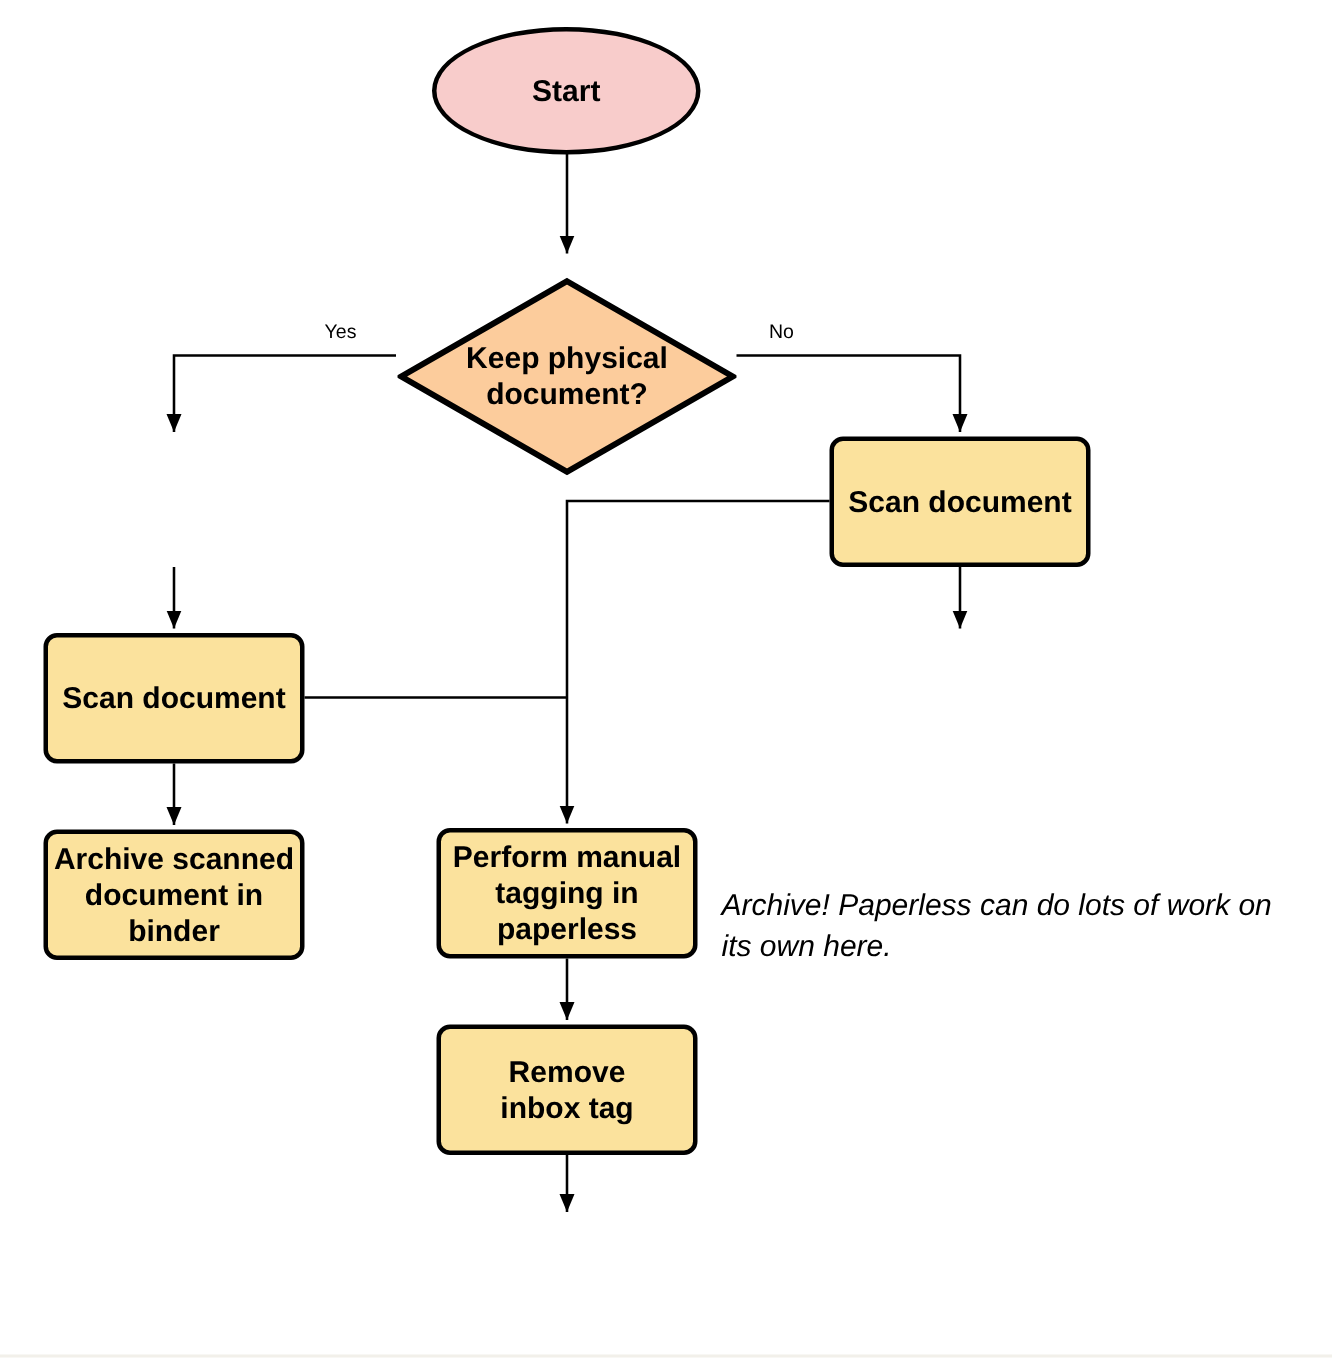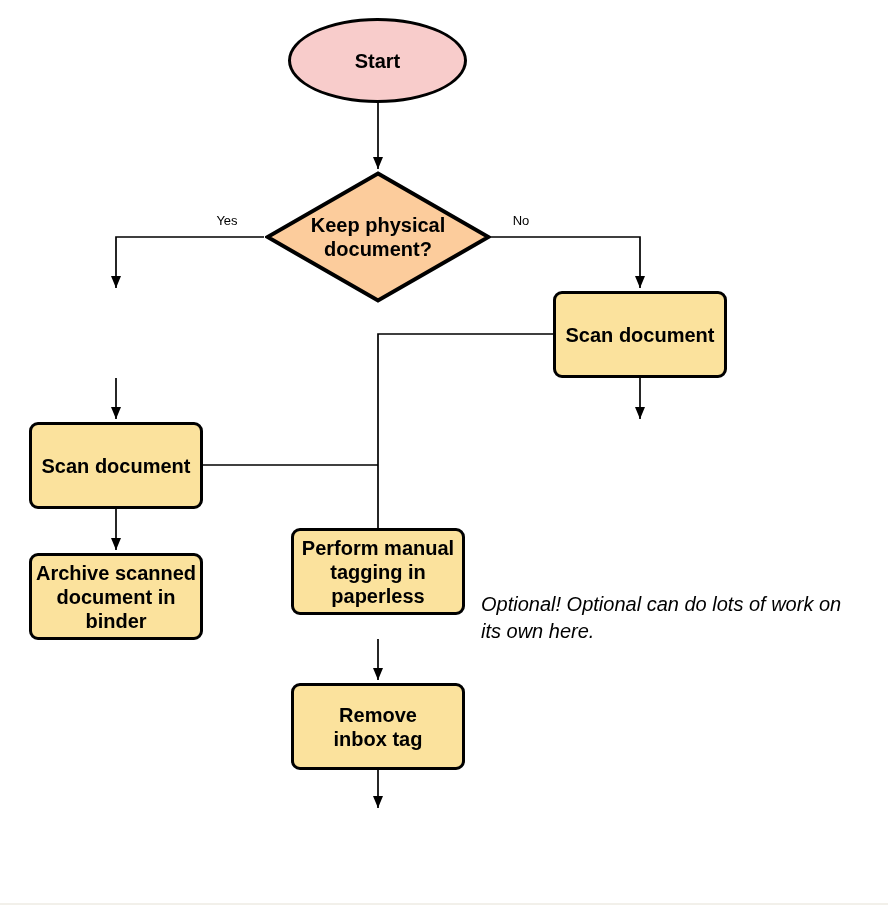--- a/index.html
+++ b/index.html
@@ -80,21 +80,21 @@
     <path d="M203,465 L378,465" stroke="#000" stroke-width="1.7"></path>
     <path d="M553,334 L378,334 L378,549" stroke="#000" stroke-width="1.7" marker-end="url(#arrow)"></path>
     <path d="M378,639 L378,680" stroke="#000" stroke-width="1.7" marker-end="url(#arrow)"></path>
     <path d="M378,770 L378,808" stroke="#000" stroke-width="1.7" marker-end="url(#arrow)"></path>
   </svg>
 
   <div class="node terminal" style="left:288px; top:18px;">
     <span class="label">Start</span>
   </div>
 
-  <div class="node decision" style="left:265px; top:171px;">
+  <div class="node decision" style="left:265px; top:185px;">
     <svg class="shape" viewBox="0 0 226 132">
       <polygon points="113,2.5 223.5,66 113,129.5 2.5,66" fill="var(--decision-fill,#FCCC9C)" stroke="var(--stroke,#000000)" stroke-width="4" stroke-linejoin="miter"></polygon>
     </svg>
     <span class="label">Keep physical
 document?</span>
   </div>
 
 
   <div class="node process" style="left:29px; top:422px;">
     <span class="label">Scan document</span>
@@ -104,33 +104,33 @@
     <span class="label">Archive scanned
 document in
 binder</span>
   </div>
 
   <div class="node process" style="left:553px; top:291px;">
     <span class="label">Scan document</span>
   </div>
 
 
-  <div class="node process" style="left:291px; top:528px;">
+  <div class="node process" style="left:291px; top:552px;">
     <span class="label">Perform manual
 tagging in
 paperless</span>
   </div>
 
   <div class="node process" style="left:291px; top:683px;">
     <span class="label">Remove
 inbox tag</span>
   </div>
 
 
   <span class="edge-label" style="left:199px; top:210px;">Yes</span>
   <span class="edge-label" style="left:493px; top:210px;">No</span>
 
-  <div class="annotation">Optional! Optional can do lots of work on
+  <div class="annotation">Archive! Paperless can do lots of work on
 its own here.</div>
 
   <div class="bottom-edge-line"></div>
 
 </div>
 
 </body></html>

